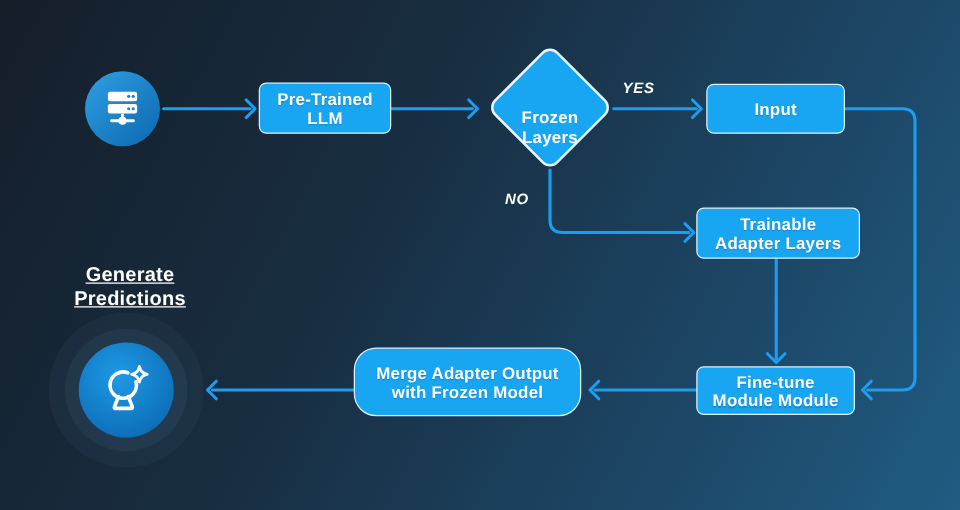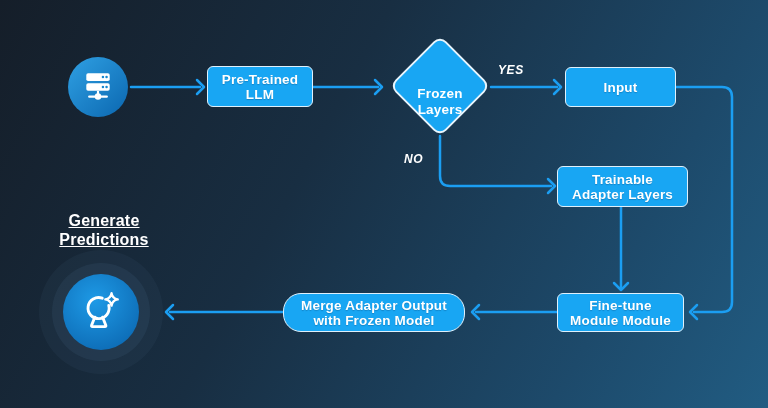--- a/index.html
+++ b/index.html
@@ -59,21 +59,21 @@
   .caption{
     position:absolute;color:#fff;font-weight:bold;text-align:center;
     letter-spacing:.2px;
   }
   .caption-input{left:39px;top:122px;width:120px;font-size:15px;}
   .caption-output{left:34px;top:211px;width:140px;font-size:16px;line-height:19px;text-decoration:underline;}
   .n-pretrained{left:207px;top:66px;width:106px;height:41px;}
   .n-keep{left:565px;top:67px;width:111px;height:40px;}
   .n-trainable{left:557px;top:166px;width:131px;height:41px;}
   .n-finetune{left:557px;top:293px;width:127px;height:39px;}
-  .n-merge{left:283px;top:293px;width:182px;height:39px;border-radius:18px;}
+  .n-merge{left:283px;top:278px;width:182px;height:55px;border-radius:18px;}
   .lbl-yes{left:498px;top:63px;}
   .lbl-no{left:404px;top:152px;}
 </style>
 </head>
 <body>
 
 <div class="canvas">
 
   <svg class="edges" viewBox="0 0 768 408">
     <g>

